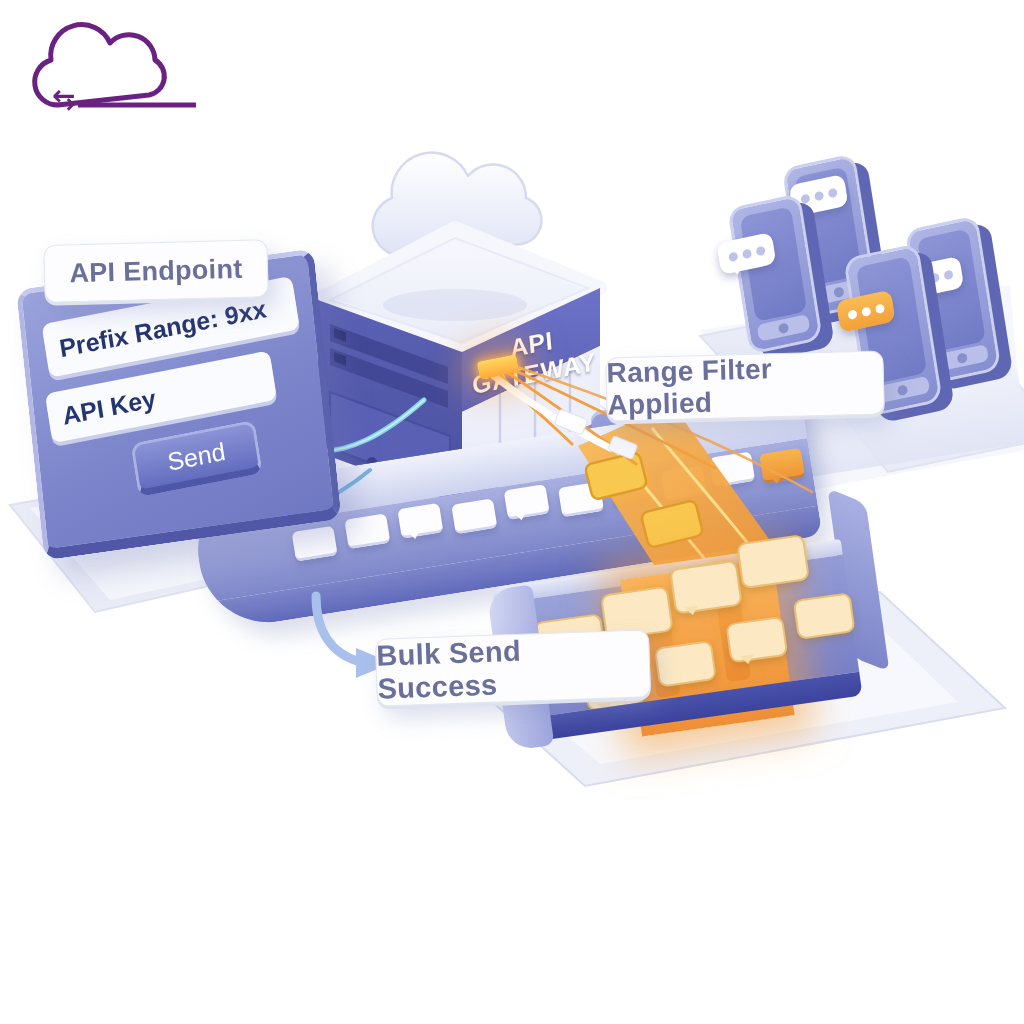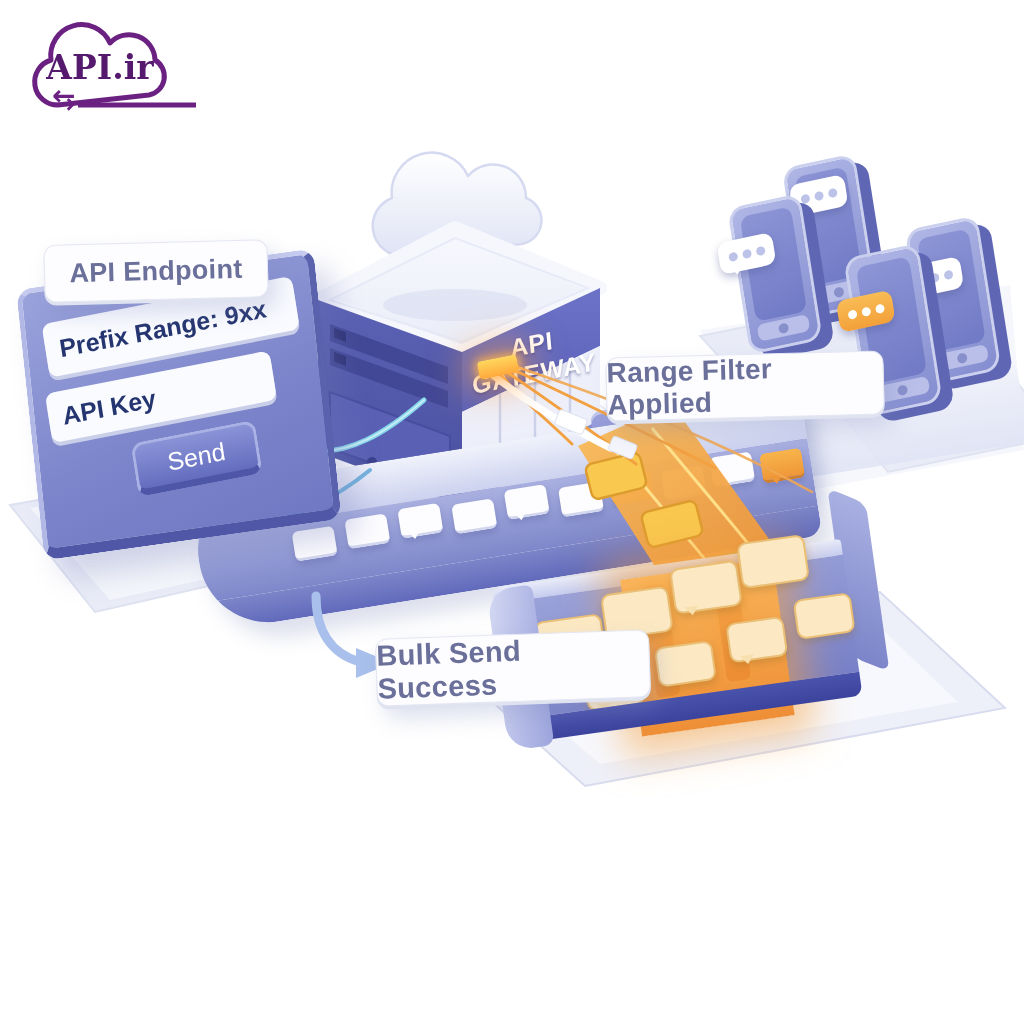--- a/index.html
+++ b/index.html
@@ -356,16 +356,15 @@
     <span>Range Filter Applied</span>
   </div>
   <div class="callout" style="left:376px;top:634px;width:272px;height:66px;font-size:29px;transform:rotate(-2deg);z-index:11;">
     <span>Bulk Send Success</span>
   </div>
 
   <svg class="abs" style="left:18px;top:8px;z-index:12;" width="180" height="122" viewBox="0 0 180 122">
     <path d="M40,97 a23,23 0 0 1 -7,-45 a31,31 0 0 1 59,-17 a26,26 0 0 1 45,17 a19,19 0 0 1 -6,35 z" fill="#ffffff" stroke="#6b2181" stroke-width="5" stroke-linejoin="round"></path>
     <line x1="60" y1="97" x2="178" y2="97" stroke="#6b2181" stroke-width="5"></line>
   </svg>
-  <div class="logo-text">API.ir</div>
   <div class="logo-arrows">⇆</div>
 
 </div>
 
 </body></html>

